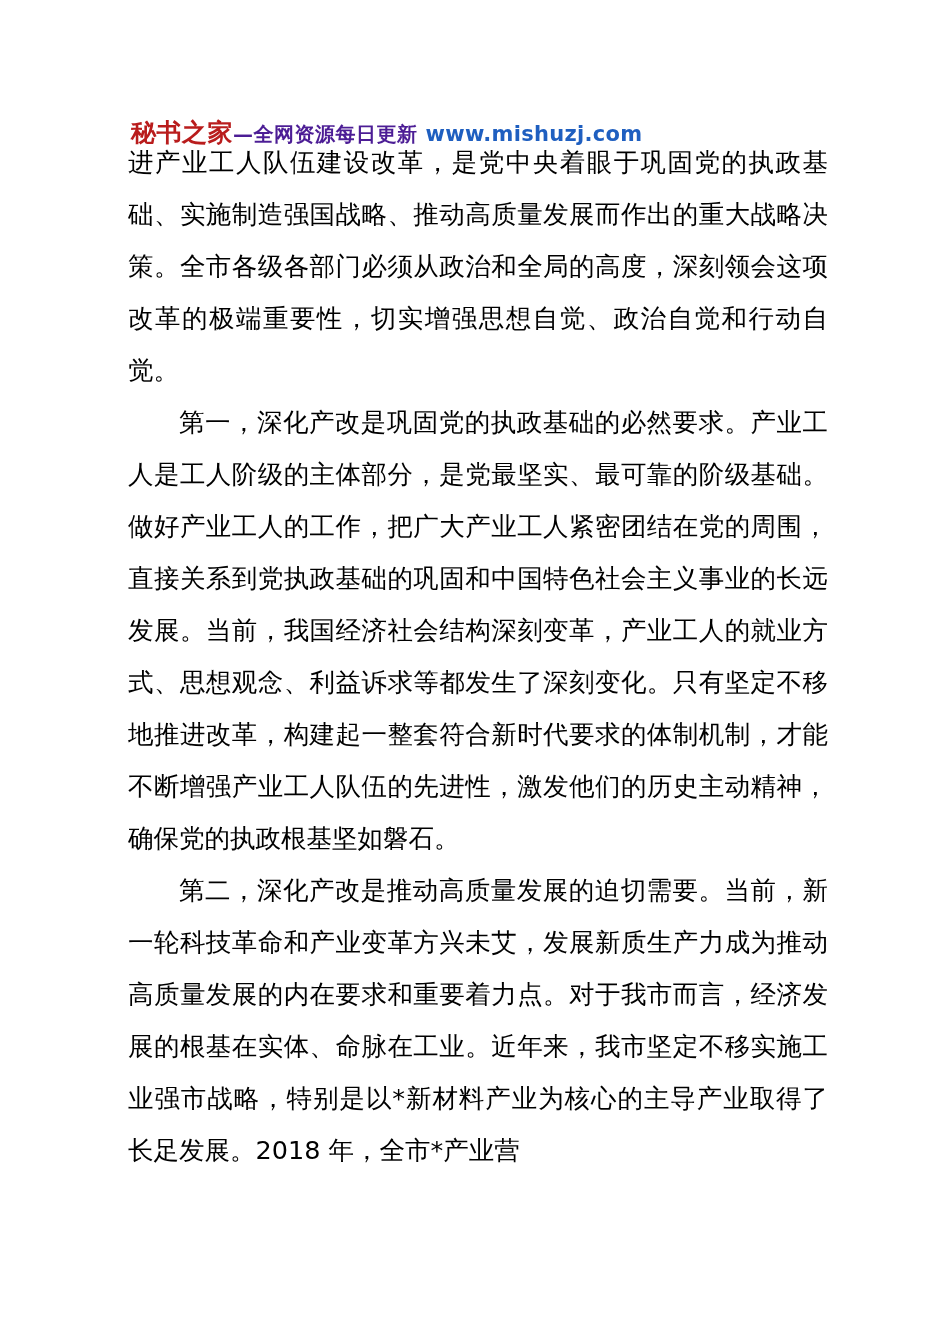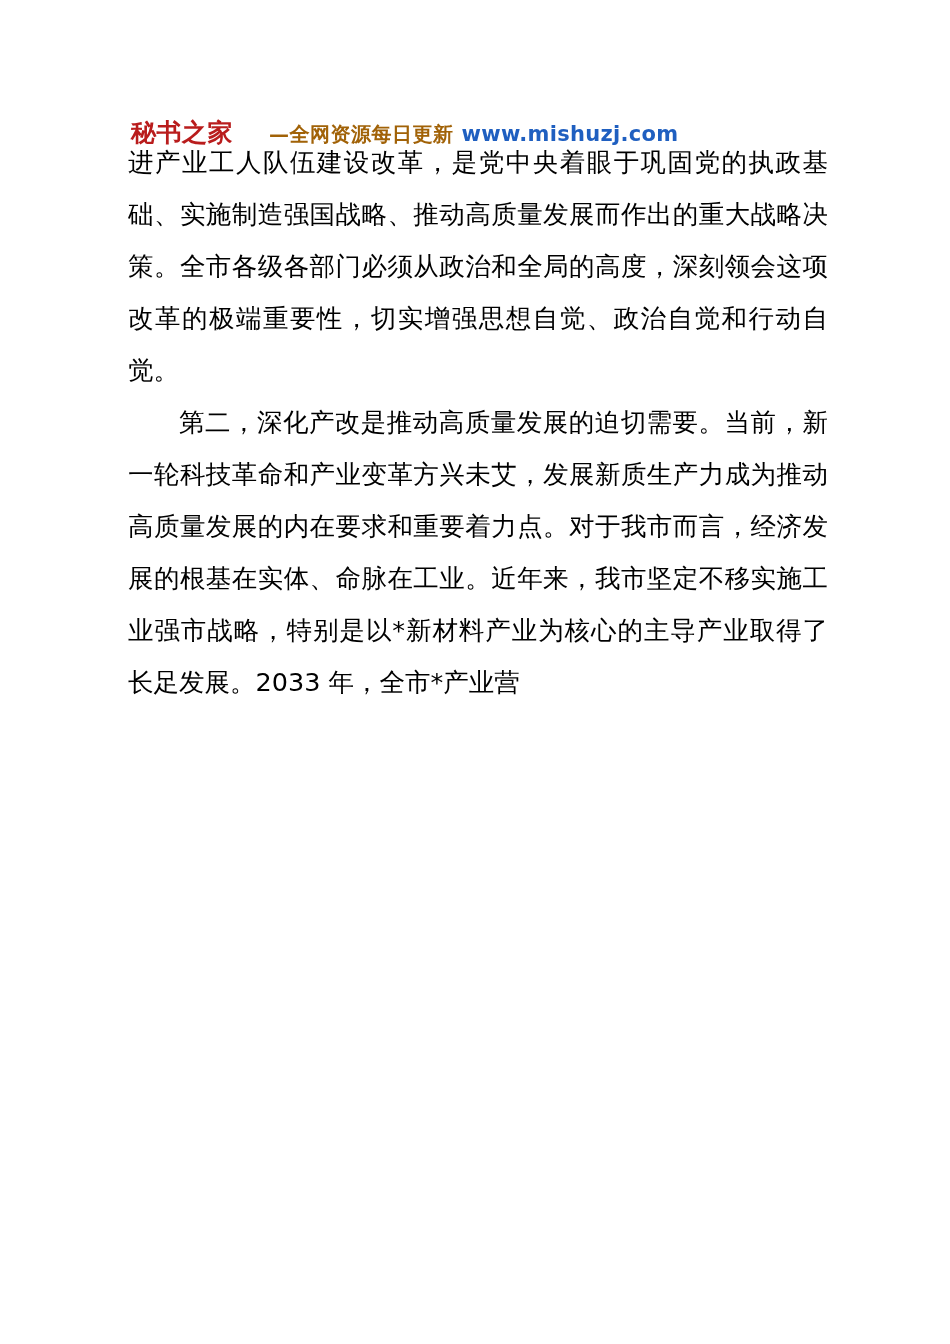--- a/index.html
+++ b/index.html
@@ -35,23 +35,22 @@
     font-family: "DejaVu Sans", sans-serif;
     font-size: 25px;
     font-weight: bold;
     color: #b91c1c;
     letter-spacing: 0.5px;
   }
   .brand-tail {
     font-family: "DejaVu Sans", sans-serif;
     font-size: 20px;
     font-weight: bold;
-    color: #a16207;
+    color: #4c1d95;
     letter-spacing: 0.5px;
-    margin-left: 36px;
   }
   .brand-url {
     font-family: "DejaVu Sans", sans-serif;
     font-size: 21px;
     font-weight: bold;
     color: #1f5fc0;
     margin-left: 8px;
     letter-spacing: 0.3px;
     margin-top: 38px;
   }
@@ -84,16 +83,17 @@
 <div class="page">
 
   <div class="header-band">
     <span class="brand">秘书之家</span>
     <span class="brand-tail">—全网资源每日更新</span>
     <span class="brand-url">www.mishuzj.com</span>
   </div>
 
   <div class="body-text">
     <p class="para">进产业工人队伍建设改革，是党中央着眼于巩固党的执政基础、实施制造强国战略、推动高质量发展而作出的重大战略决策。全市各级各部门必须从政治和全局的高度，深刻领会这项改革的极端重要性，切实增强思想自觉、政治自觉和行动自觉。</p>
-    <p class="para indent">第二，深化产改是推动高质量发展的迫切需要。当前，新一轮科技革命和产业变革方兴未艾，发展新质生产力成为推动高质量发展的内在要求和重要着力点。对于我市而言，经济发展的根基在实体、命脉在工业。近年来，我市坚定不移实施工业强市战略，特别是以*新材料产业为核心的主导产业取得了长足发展。2033 年，全市*产业营</p>
+    <p class="para indent">第一，深化产改是巩固党的执政基础的必然要求。产业工人是工人阶级的主体部分，是党最坚实、最可靠的阶级基础。做好产业工人的工作，把广大产业工人紧密团结在党的周围，直接关系到党执政基础的巩固和中国特色社会主义事业的长远发展。当前，我国经济社会结构深刻变革，产业工人的就业方式、思想观念、利益诉求等都发生了深刻变化。只有坚定不移地推进改革，构建起一整套符合新时代要求的体制机制，才能不断增强产业工人队伍的先进性，激发他们的历史主动精神，确保党的执政根基坚如磐石。</p>
+    <p class="para indent">第二，深化产改是推动高质量发展的迫切需要。当前，新一轮科技革命和产业变革方兴未艾，发展新质生产力成为推动高质量发展的内在要求和重要着力点。对于我市而言，经济发展的根基在实体、命脉在工业。近年来，我市坚定不移实施工业强市战略，特别是以*新材料产业为核心的主导产业取得了长足发展。2018 年，全市*产业营</p>
   </div>
 
 </div>
 
 </body></html>

